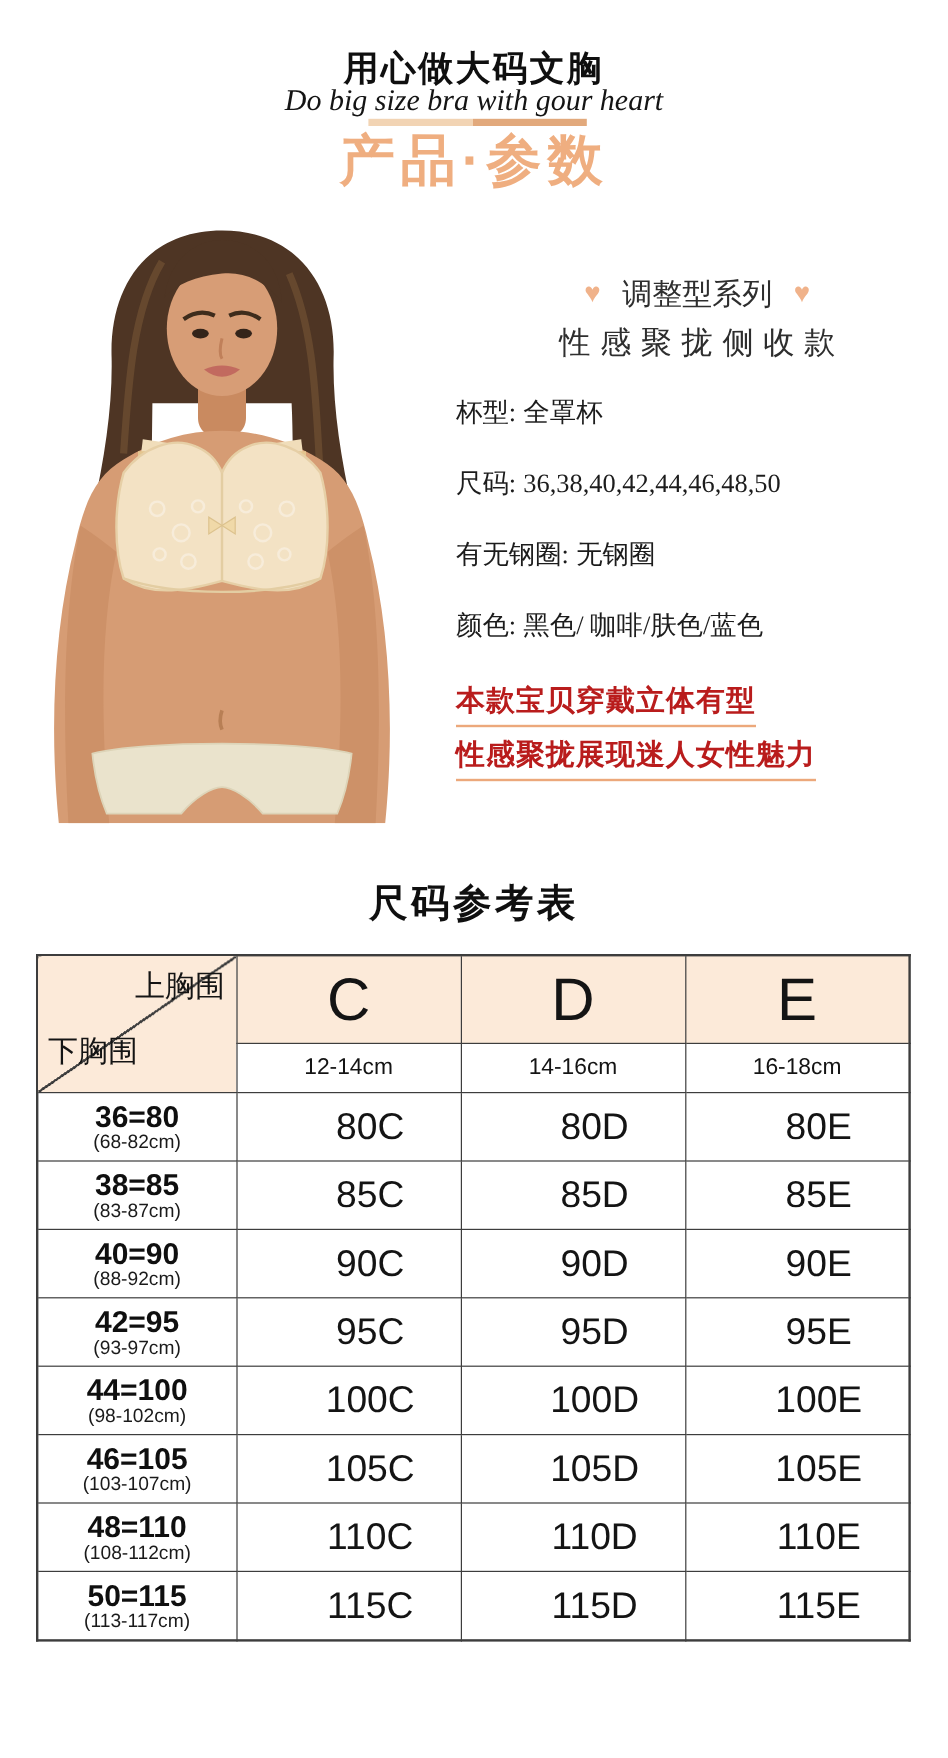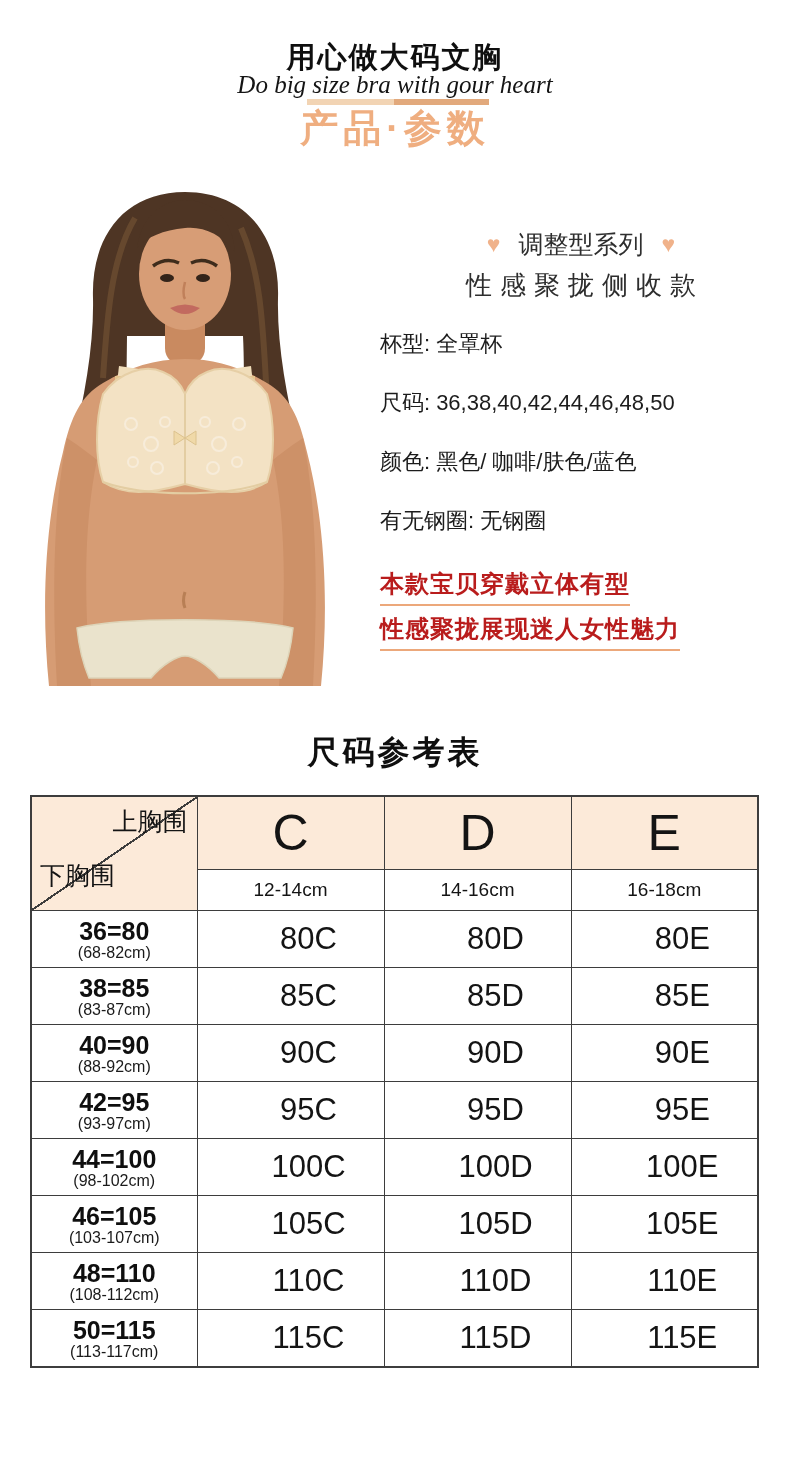--- a/index.html
+++ b/index.html
@@ -9,31 +9,31 @@
   }
   
   .cn-title{position:absolute;top:38px;left:0;width:100%;text-align:center;
     font-size:29px;font-weight:700;letter-spacing:2px;color:#0f0f0f;}
   .en-sub{position:absolute;top:71px;left:0;width:100%;text-align:center;
     font-family:"Liberation Serif","DejaVu Serif",serif;font-style:italic;
     font-size:25px;color:#141414;}
   .divider{position:absolute;top:99px;left:307px;width:182px;height:6px;
     background:linear-gradient(to right,#f2d4b4 48%,#e2a97c 48%);}
   .big-title{position:absolute;top:103px;left:0;width:100%;text-align:center;
-    font-size:38px;font-weight:700;letter-spacing:5px;color:#efae80;}
+    font-size:46px;font-weight:700;letter-spacing:5px;color:#efae80;}
   
   .photo{position:absolute;left:15px;top:186px;width:356px;height:500px;}
   
   .info{position:absolute;left:378px;top:228px;width:406px;}
   .series-row{display:flex;align-items:center;justify-content:center;gap:18px;
     font-size:25px;color:#2e2e2e;height:32px;}
   .heart{color:#f0b28a;font-size:23px;line-height:1;}
   .style-name{margin-top:9px;text-align:center;font-size:26px;color:#2e2e2e;
     letter-spacing:8px;text-indent:8px;height:33px;line-height:33px;}
-  .specs{margin-top:30px;padding-left:2px;}
+  .specs{margin-top:30px;padding-left:2px;font-family:Liberation Serif, serif;}
   .spec{font-size:22px;color:#1c1c1c;line-height:23px;margin-bottom:36px;}
   .spec .label{margin-right:6px;}
   .slogans{margin-top:0;padding-left:2px;}
   .slogan{margin-bottom:7px;}
   .slogan span{display:inline-block;font-size:24px;font-weight:700;color:#b91c1c;
     padding-bottom:4px;border-bottom:2px solid #eca87b;letter-spacing:1px;}
   
   .table-title{position:absolute;top:731px;left:0;width:100%;text-align:center;
     font-size:32px;font-weight:700;letter-spacing:3px;color:#0f0f0f;}
   table.size-chart{position:absolute;left:30px;top:795px;width:729px;
@@ -125,24 +125,24 @@
     <div class="style-name">性感聚拢侧收款</div>
 
     <div class="specs">
       <div class="spec">
         <span class="label">杯型:</span><span class="value">全罩杯</span>
       </div>
       <div class="spec">
         <span class="label">尺码:</span><span class="value">36,38,40,42,44,46,48,50</span>
       </div>
       <div class="spec">
+        <span class="label">有无钢圈:</span><span class="value">无钢圈</span>
+      </div>
+      <div class="spec">
         <span class="label">颜色:</span><span class="value">黑色/ 咖啡/肤色/蓝色</span>
-      </div>
-      <div class="spec">
-        <span class="label">有无钢圈:</span><span class="value">无钢圈</span>
       </div>
     </div>
 
     <div class="slogans">
       <div class="slogan"><span>本款宝贝穿戴立体有型</span></div>
       <div class="slogan"><span>性感聚拢展现迷人女性魅力</span></div>
     </div>
   </div>
 
   <div class="table-title">尺码参考表</div>

